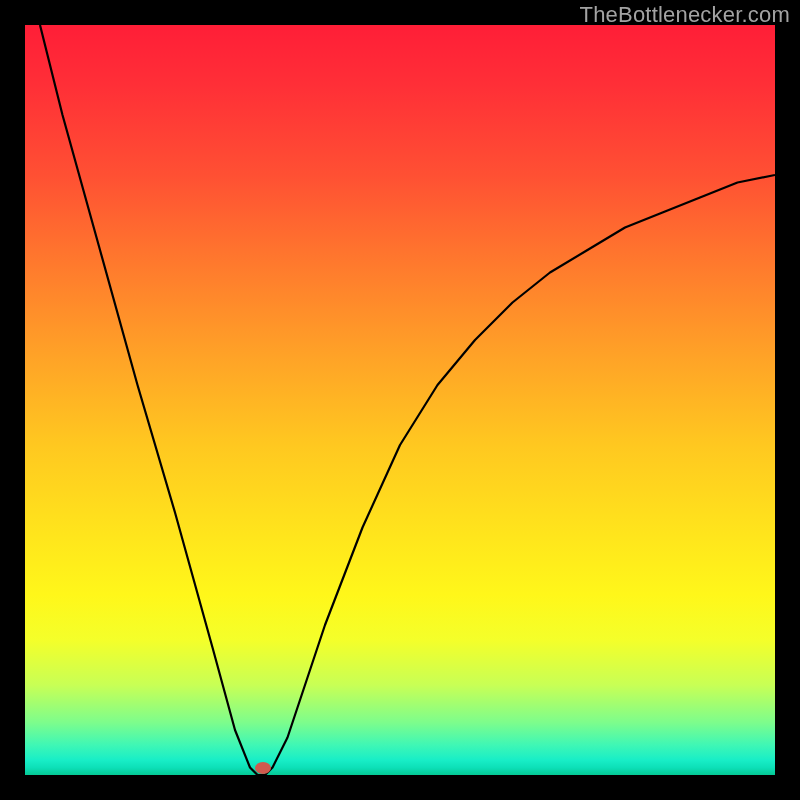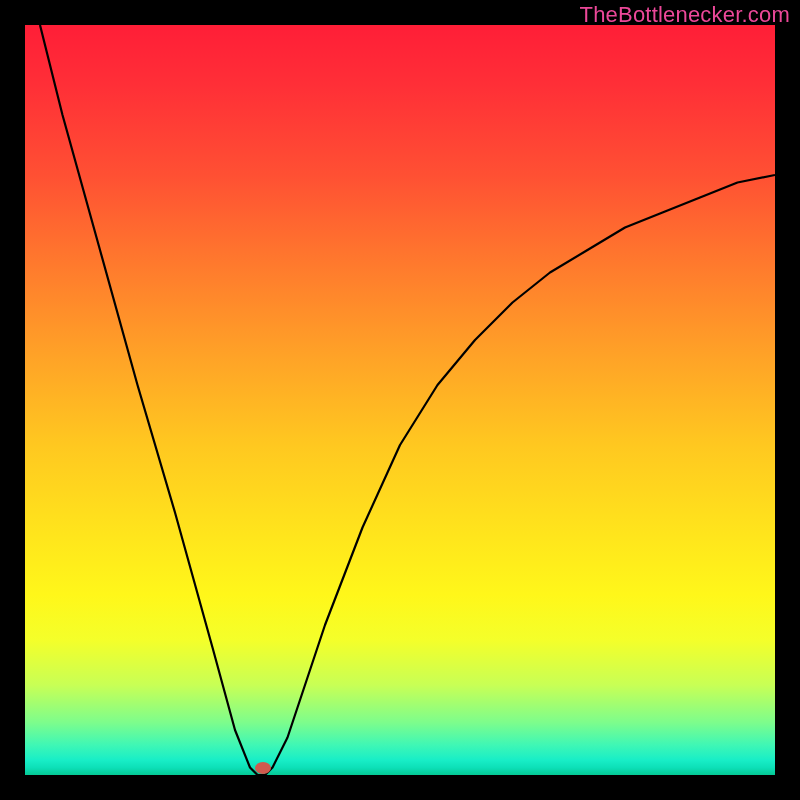--- a/index.html
+++ b/index.html
@@ -14,21 +14,21 @@
   .frame {
     position: relative;
     width: 800px;
     height: 800px;
     background: #000;
   }
   .watermark {
     position: absolute;
     top: 2px;
     right: 10px;
-    color: #ec4899;
+    color: #a3a3a3;
     font-size: 22px;
     font-weight: 500;
     letter-spacing: 0.2px;
     z-index: 10;
     user-select: none;
   }
   .plot-area {
     position: absolute;
     left: 25px;
     top: 25px;

